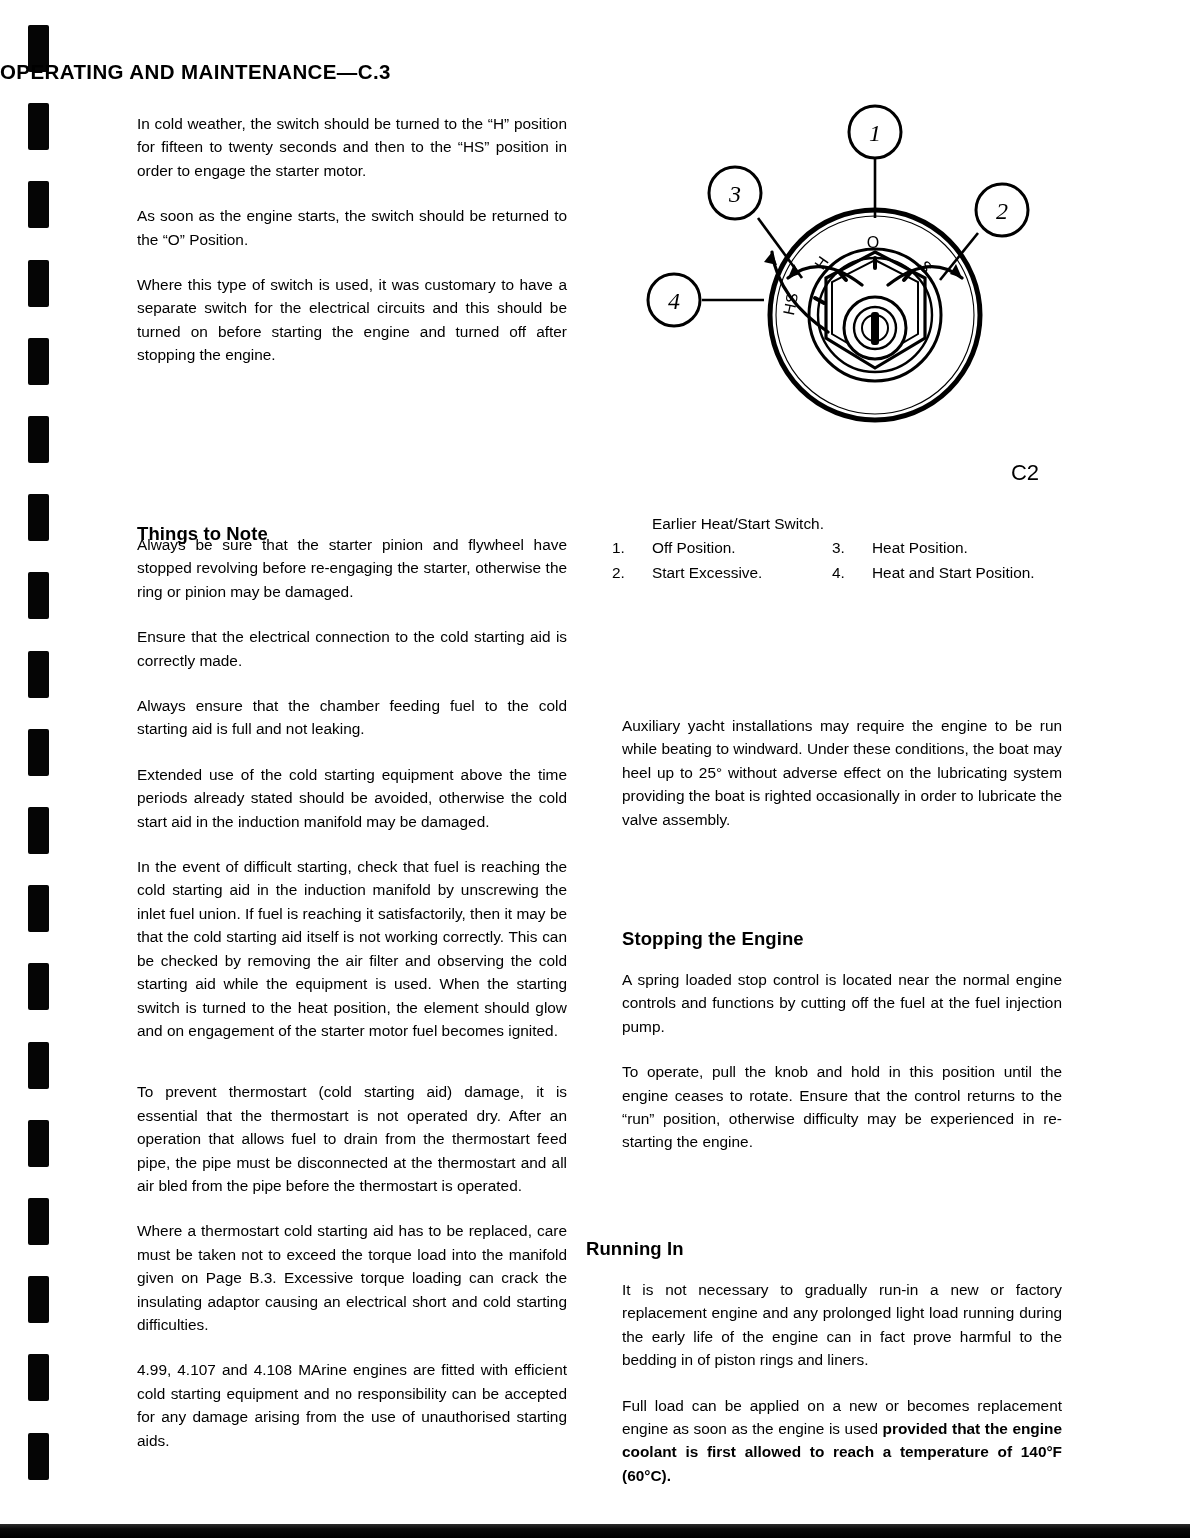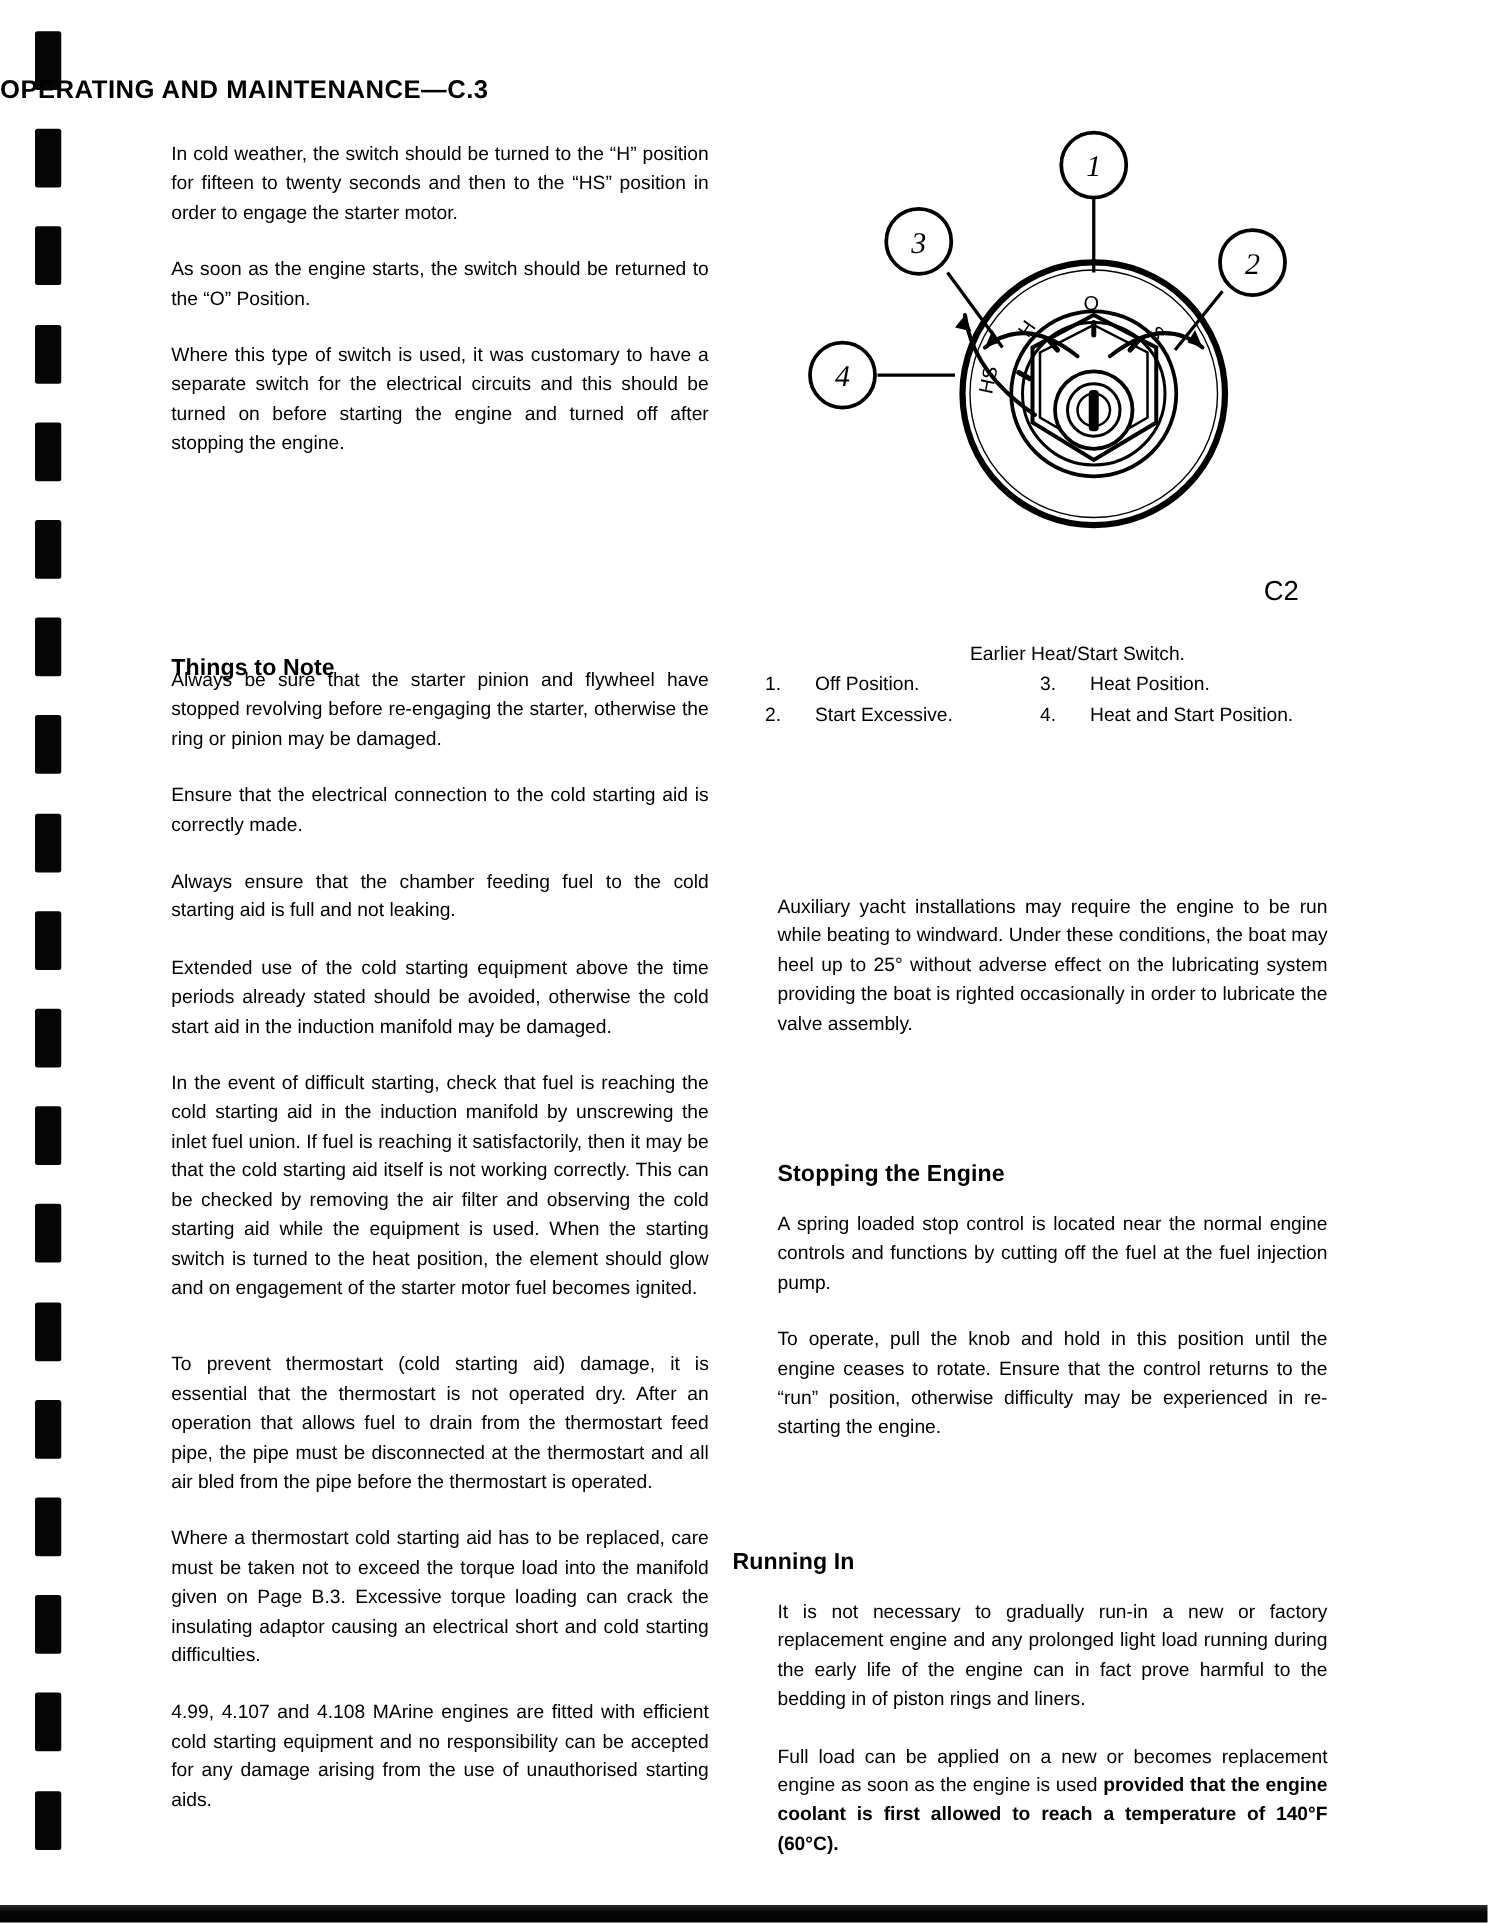--- a/index.html
+++ b/index.html
@@ -101,21 +101,20 @@
 
   
   #fig-caption {
     position: absolute;
     left: 612px;
     top: 515px;
     width: 460px;
     font-size: 15.4px;
   }
   #fig-caption .cap-title {
-    text-align: center;
     margin-bottom: 3px;
     padding-left: 40px;
   }
   .legend-grid {
     display: grid;
     grid-template-columns: 30px 170px 30px 1fr;
     row-gap: 2px;
     column-gap: 10px;
     font-size: 15.4px;
     line-height: 23px;

